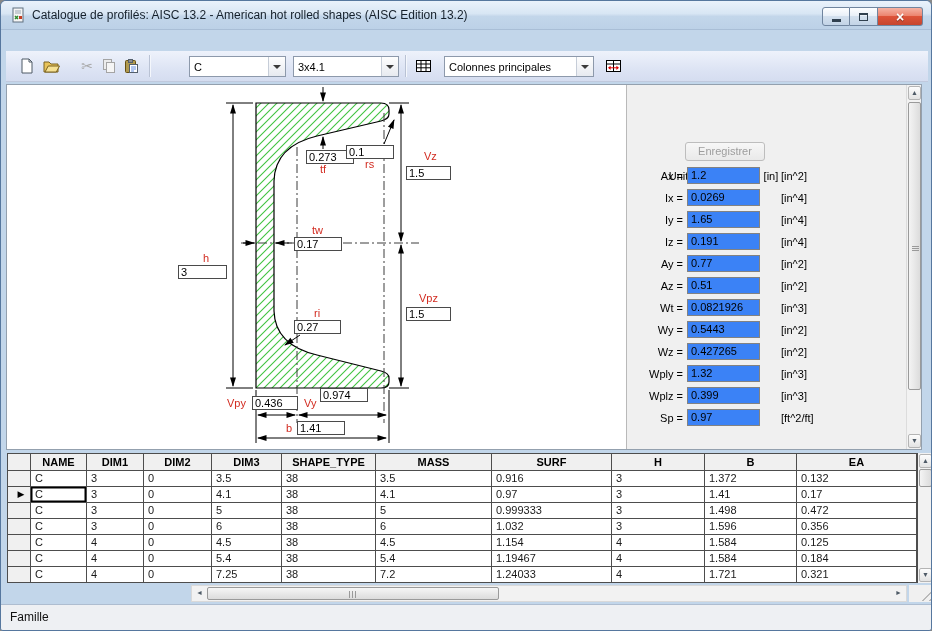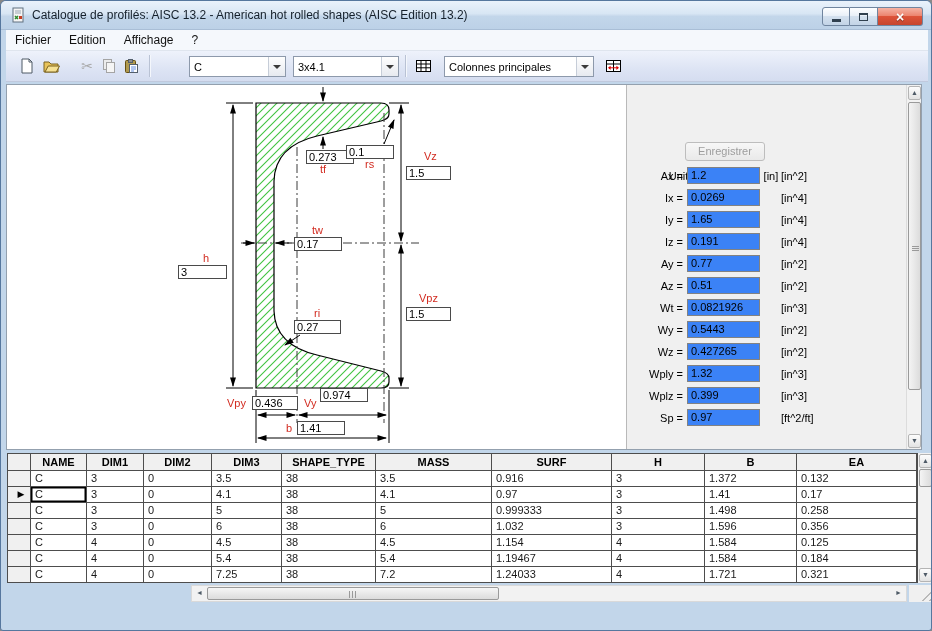--- a/index.html
+++ b/index.html
@@ -137,27 +137,20 @@
         </div>
       <div class="wbtn max">
           <div class="glyph-max"></div>
         </div>
       <div class="wbtn close">
           <span class="glyph-close">×</span>
         </div>
     </div>
   </div>
 
-  <div class="menubar">
-
-  <div class="menu-item">Fichier</div>
-      <div class="menu-item">Edition</div>
-      <div class="menu-item">Affichage</div>
-      <div class="menu-item">?</div>
-    </div>
 
   <div class="toolbar">
     <div class="tbtn" style="left:10px">
       <svg width="16" height="16" viewBox="0 0 16 16">
         <path d="M3,1 h7 l3,3 v11 h-10 z" fill="#fff" stroke="#4e5a66"></path>
           <path d="M10,1 v3 h3" fill="none" stroke="#4e5a66"></path>
       </svg>
     </div>
     <div class="tbtn" style="left:34px">
       <svg width="17" height="16" viewBox="0 0 17 16">
@@ -424,21 +417,21 @@
           <div class="cell selcell"></div>
           <div class="cell c0">C</div>
           <div class="cell">3</div>
           <div class="cell">0</div>
           <div class="cell">5</div>
           <div class="cell">38</div>
           <div class="cell">5</div>
           <div class="cell">0.999333</div>
           <div class="cell">3</div>
           <div class="cell">1.498</div>
-          <div class="cell">0.258</div>
+          <div class="cell">0.472</div>
         </div>
 
         <div class="trow">
           <div class="cell selcell"></div>
           <div class="cell c0">C</div>
           <div class="cell">3</div>
           <div class="cell">0</div>
           <div class="cell">6</div>
           <div class="cell">38</div>
           <div class="cell">6</div>
@@ -502,14 +495,17 @@
     <div class="hbtn" style="left:1px">◄</div>
     <div class="hthumb">
         <div class="hgrip"></div>
       </div>
     <div class="hbtn" style="right:1px">►</div>
   </div>
   <div class="corner">
     <div class="grip-dots"></div>
   </div>
 
+  <div class="statusbar">
+    <span>Famille</span>
+  </div>
 
 </div>
 
 </body></html>

